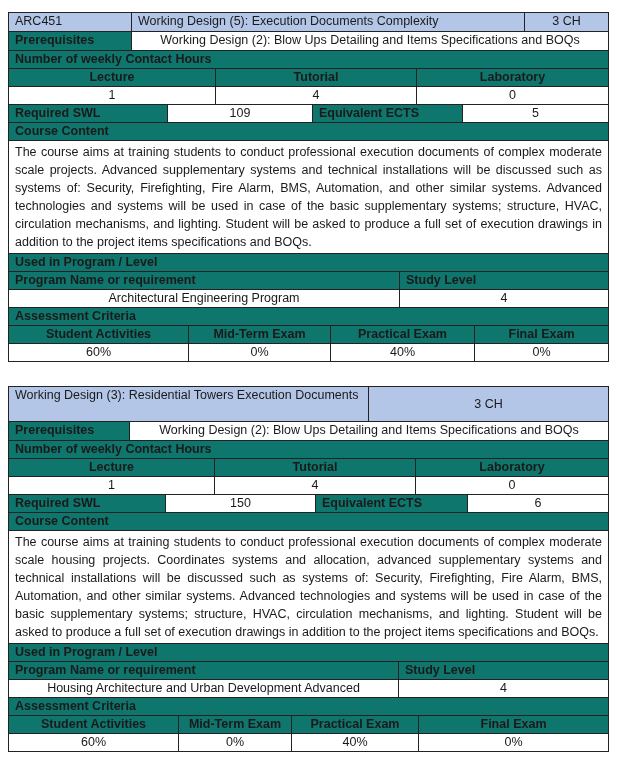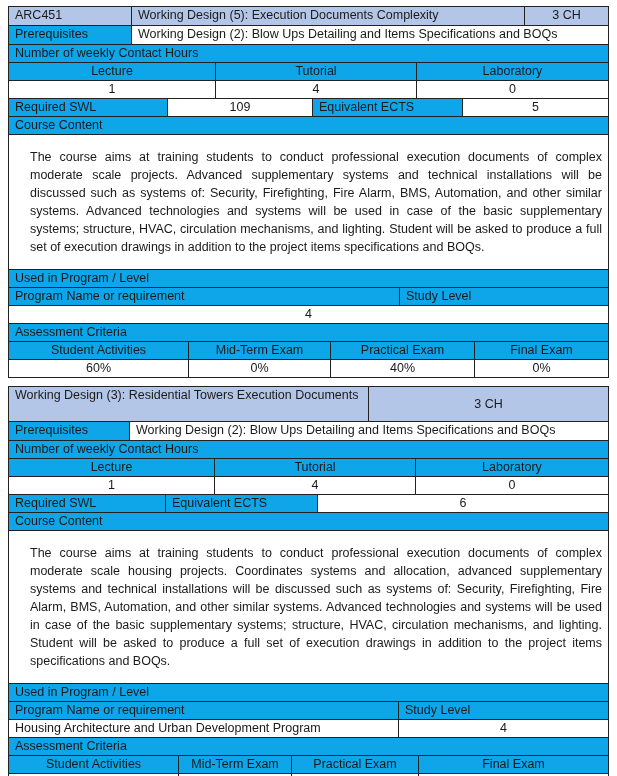--- a/index.html
+++ b/index.html
@@ -1,30 +1,30 @@
 <!DOCTYPE html>
 <html><head>
 <meta charset="utf-8">
 <style>
   html, body { margin: 0; padding: 0; background: #ffffff; }
   body { width: 617px; height: 776px; position: relative; overflow: hidden;
          font-family: "Liberation Sans", "DejaVu Sans", sans-serif; font-size: 12.5px; color: #1a1a1a; }
   .course { position: absolute; left: 8px; width: 601px; }
-  #course-1 { top: 6px; }
+  #course-1 { top: 12px; }
   #course-2 { top: 386px; }
   .row { display: flex; border-left: 1px solid #222; border-right: 1px solid #222; border-bottom: 1px solid #222; box-sizing: border-box; }
   .row.first { border-top: 1px solid #222; }
   .cell { box-sizing: border-box; padding: 0 6px; line-height: 17px; border-right: 1px solid #222; overflow: hidden; white-space: nowrap; }
   .cell:last-child { border-right: none; }
   .blue { background: #b4c6e7; }
-  .green { background: #0ea5e9; }
-  .white { background: #ffffff; }
+  .green { background: #0f766e; font-weight: bold; }
+  .white { background: #ffffff; text-align: center; }
   .center { text-align: center; }
   .full { flex: 1; }
-  .content { white-space: normal; text-align: justify; line-height: 18px; padding: 13px 6px; font-size: 12.5px; margin-left: 15px; }
+  .content { white-space: normal; text-align: justify; line-height: 18px; padding: 2px 6px; font-size: 12.5px; }
   .wrap { white-space: normal; }
   .vmid { display: flex; align-items: center; justify-content: center; }
 </style>
 </head>
 <body>
 
 <div class="course" id="course-1">
   <div class="row first" style="height:20px;">
     <div class="cell blue" style="width:123px;">ARC451</div>
     <div class="cell blue" style="width:393px;">Working Design (5): Execution Documents Complexity</div>
@@ -60,20 +60,21 @@
     <div class="cell white full content">The course aims at training students to conduct professional execution documents of complex moderate scale projects. Advanced supplementary systems and technical installations will be discussed such as systems of: Security, Firefighting, Fire Alarm, BMS, Automation, and other similar systems. Advanced technologies and systems will be used in case of the basic supplementary systems; structure, HVAC, circulation mechanisms, and lighting. Student will be asked to produce a full set of execution drawings in addition to the project items specifications and BOQs.</div>
   </div>
   <div class="row" style="height:18px;">
     <div class="cell green full">Used in Program / Level</div>
   </div>
   <div class="row" style="height:18px;">
     <div class="cell green" style="width:391px;">Program Name or requirement</div>
     <div class="cell green full">Study Level</div>
   </div>
   <div class="row" style="height:18px;">
+    <div class="cell white" style="width:391px;">Architectural Engineering Program</div>
     <div class="cell white center full">4</div>
   </div>
   <div class="row" style="height:18px;">
     <div class="cell green full">Assessment Criteria</div>
   </div>
   <div class="row" style="height:18px;">
     <div class="cell green center" style="width:180px;">Student Activities</div>
     <div class="cell green center" style="width:142px;">Mid-Term Exam</div>
     <div class="cell green center" style="width:144px;">Practical Exam</div>
     <div class="cell green center full">Final Exam</div>
@@ -103,38 +104,39 @@
     <div class="cell green center" style="width:201px;">Tutorial</div>
     <div class="cell green center full">Laboratory</div>
   </div>
   <div class="row" style="height:18px;">
     <div class="cell white center" style="width:206px;">1</div>
     <div class="cell white center" style="width:201px;">4</div>
     <div class="cell white center full">0</div>
   </div>
   <div class="row" style="height:18px;">
     <div class="cell green" style="width:157px;">Required SWL</div>
+    <div class="cell white center" style="width:150px;">150</div>
     <div class="cell green" style="width:152px;">Equivalent ECTS</div>
     <div class="cell white center full">6</div>
   </div>
   <div class="row" style="height:18px;">
     <div class="cell green full">Course Content</div>
   </div>
   <div class="row">
     <div class="cell white full content">The course aims at training students to conduct professional execution documents of complex moderate scale housing projects. Coordinates systems and allocation, advanced supplementary systems and technical installations will be discussed such as systems of: Security, Firefighting, Fire Alarm, BMS, Automation, and other similar systems. Advanced technologies and systems will be used in case of the basic supplementary systems; structure, HVAC, circulation mechanisms, and lighting. Student will be asked to produce a full set of execution drawings in addition to the project items specifications and BOQs.</div>
   </div>
   <div class="row" style="height:18px;">
     <div class="cell green full">Used in Program / Level</div>
   </div>
   <div class="row" style="height:18px;">
     <div class="cell green" style="width:390px;">Program Name or requirement</div>
     <div class="cell green full">Study Level</div>
   </div>
   <div class="row" style="height:18px;">
-    <div class="cell white" style="width:390px;">Housing Architecture and Urban Development Program</div>
+    <div class="cell white" style="width:390px;">Housing Architecture and Urban Development Advanced</div>
     <div class="cell white center full">4</div>
   </div>
   <div class="row" style="height:18px;">
     <div class="cell green full">Assessment Criteria</div>
   </div>
   <div class="row" style="height:18px;">
     <div class="cell green center" style="width:170px;">Student Activities</div>
     <div class="cell green center" style="width:113px;">Mid-Term Exam</div>
     <div class="cell green center" style="width:127px;">Practical Exam</div>
     <div class="cell green center full">Final Exam</div>

